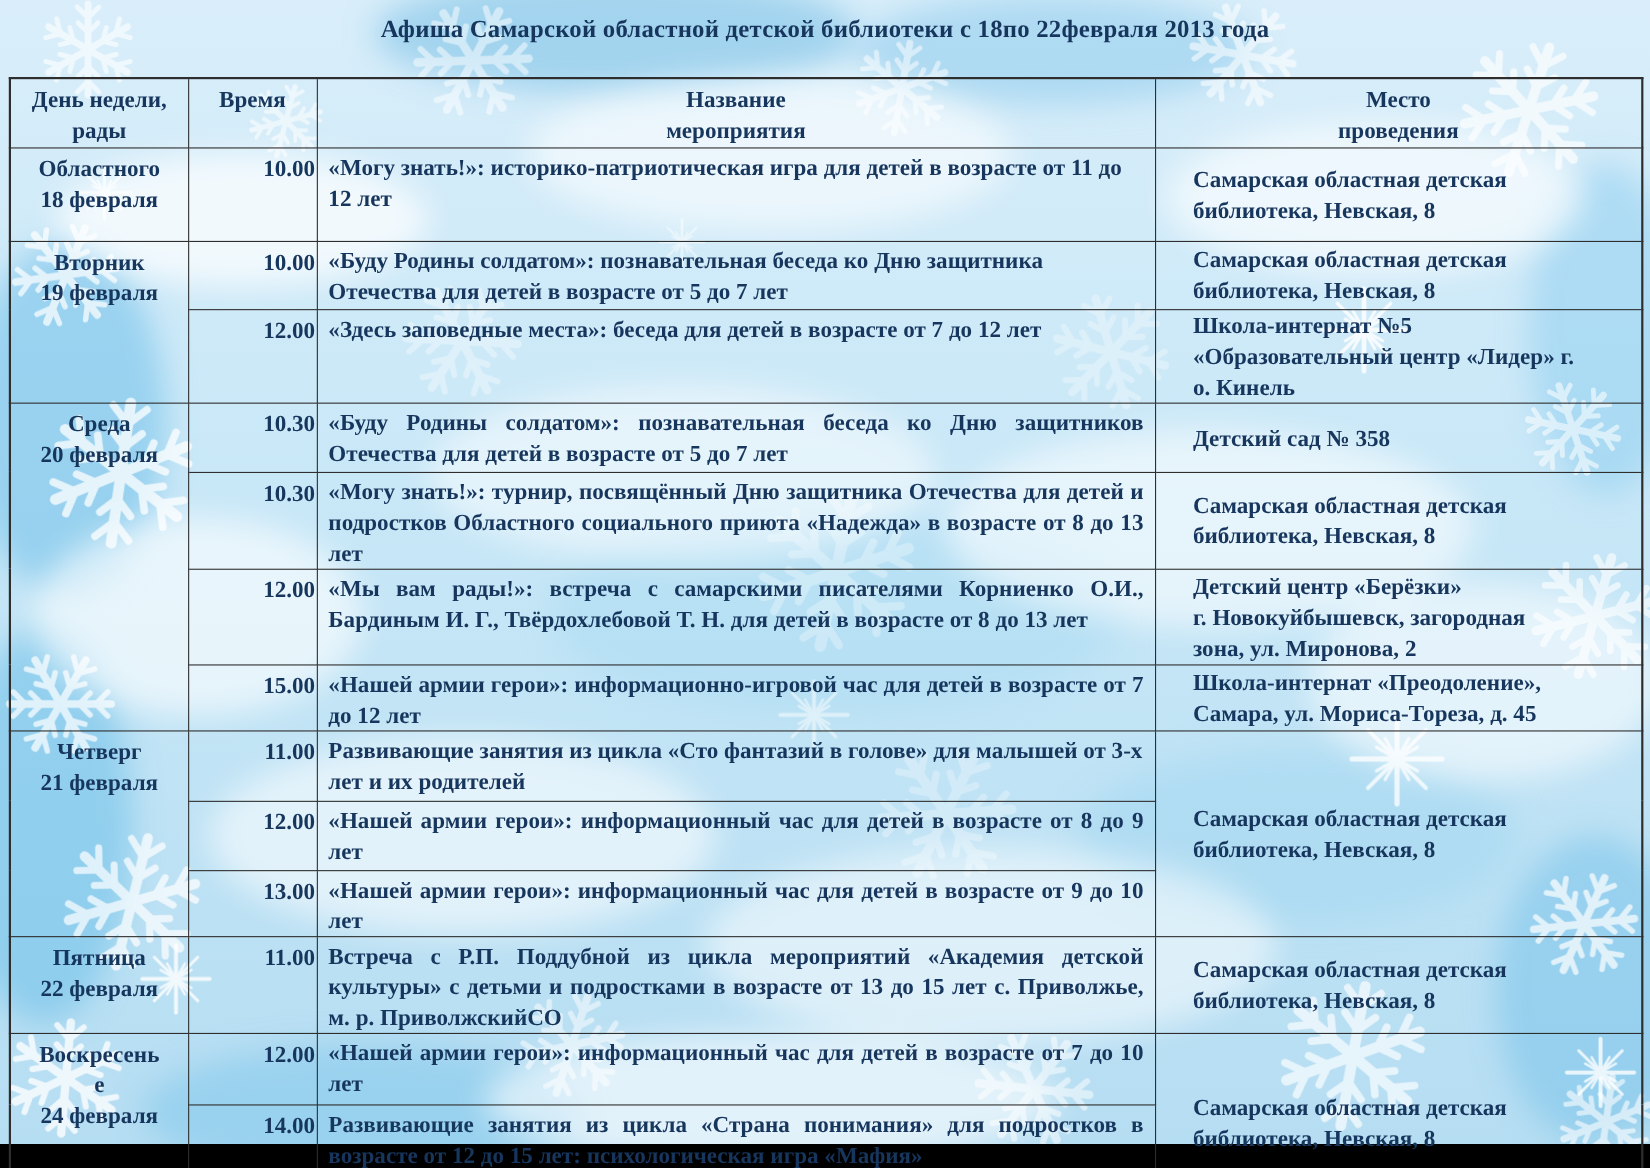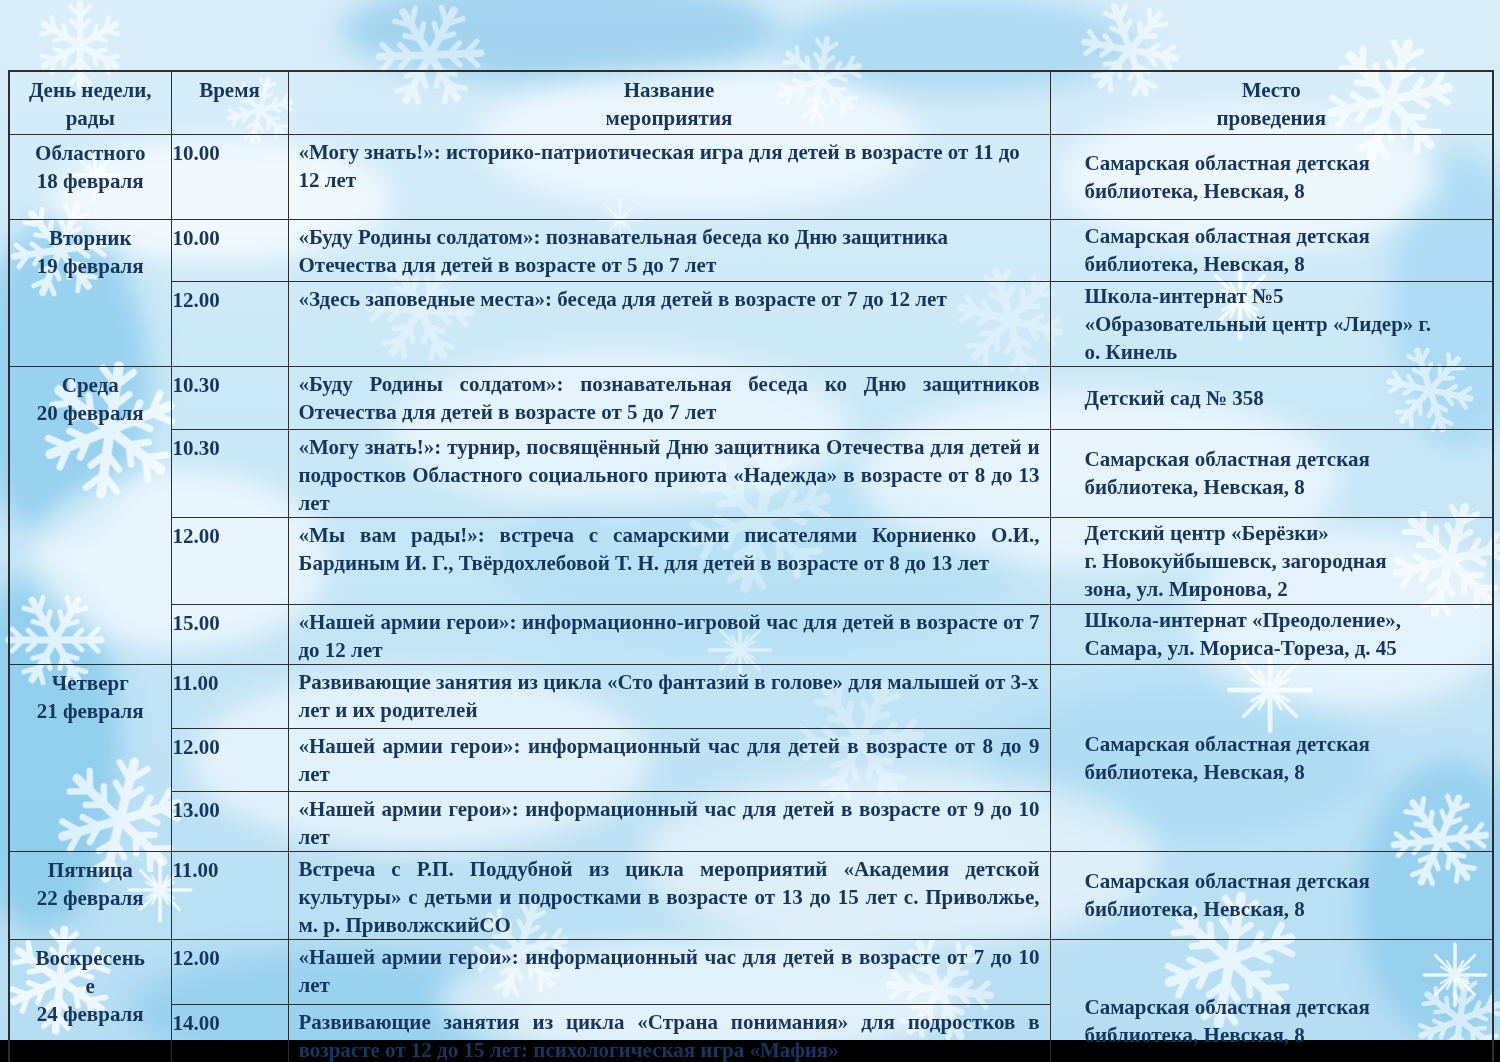--- a/index.html
+++ b/index.html
@@ -26,21 +26,21 @@
     border:1.6px solid var(--border-color);
     background:transparent;
     font-size:21px;line-height:28px;
     overflow:hidden;
   }
   table.sched{border:2.5px solid var(--border-color);}
   thead th{vertical-align:top;text-align:center;padding-top:4px;white-space:pre-line;font-size:21.5px;}
   thead tr{height:63px;}
   td.c-day{vertical-align:top;text-align:center;padding:4px 4px 0 4px;}
   .day-name{display:inline-block;max-width:115px;overflow-wrap:break-word;}
-  td.c-time{vertical-align:top;text-align:left;padding-top:4px;}
+  td.c-time{vertical-align:top;text-align:right;padding-top:4px;}
   td.c-event{vertical-align:top;text-align:left;padding:3px 10px 0 10px;}
   td.c-event.justify{text-align:justify;}
   td.c-venue{vertical-align:middle;white-space:pre-line;padding:0 34px;}
 </style>
 </head>
 <body>
 
 <div class="stage">
 
   <svg class="bg" width="1500" height="1062" viewBox="0 0 1500 1062" preserveAspectRatio="none" aria-hidden="true">
@@ -134,20 +134,21 @@
       <use href="#burst" transform="translate(1270,690) scale(1.2)" opacity="0.75"></use>
       <use href="#burst" transform="translate(95,175) scale(0.7)" opacity="0.7"></use>
       <use href="#burst" transform="translate(740,650) scale(0.9)" opacity="0.5"></use>
       <use href="#burst" transform="translate(1455,975) scale(0.9)" opacity="0.8"></use>
       <use href="#burst" transform="translate(620,220) scale(0.6)" opacity="0.5"></use>
     </g>
   </svg>
 
   <div class="black-bar"></div>
 
+  <div class="title">Афиша  Самарской областной детской библиотеки с 18по 22февраля 2013 года</div>
 
   <table class="sched">
     <colgroup>
       <col style="width:162px">
         <col style="width:117px">
         <col style="width:762px">
         <col style="width:443px">
     </colgroup>
     <thead>
       <tr>

